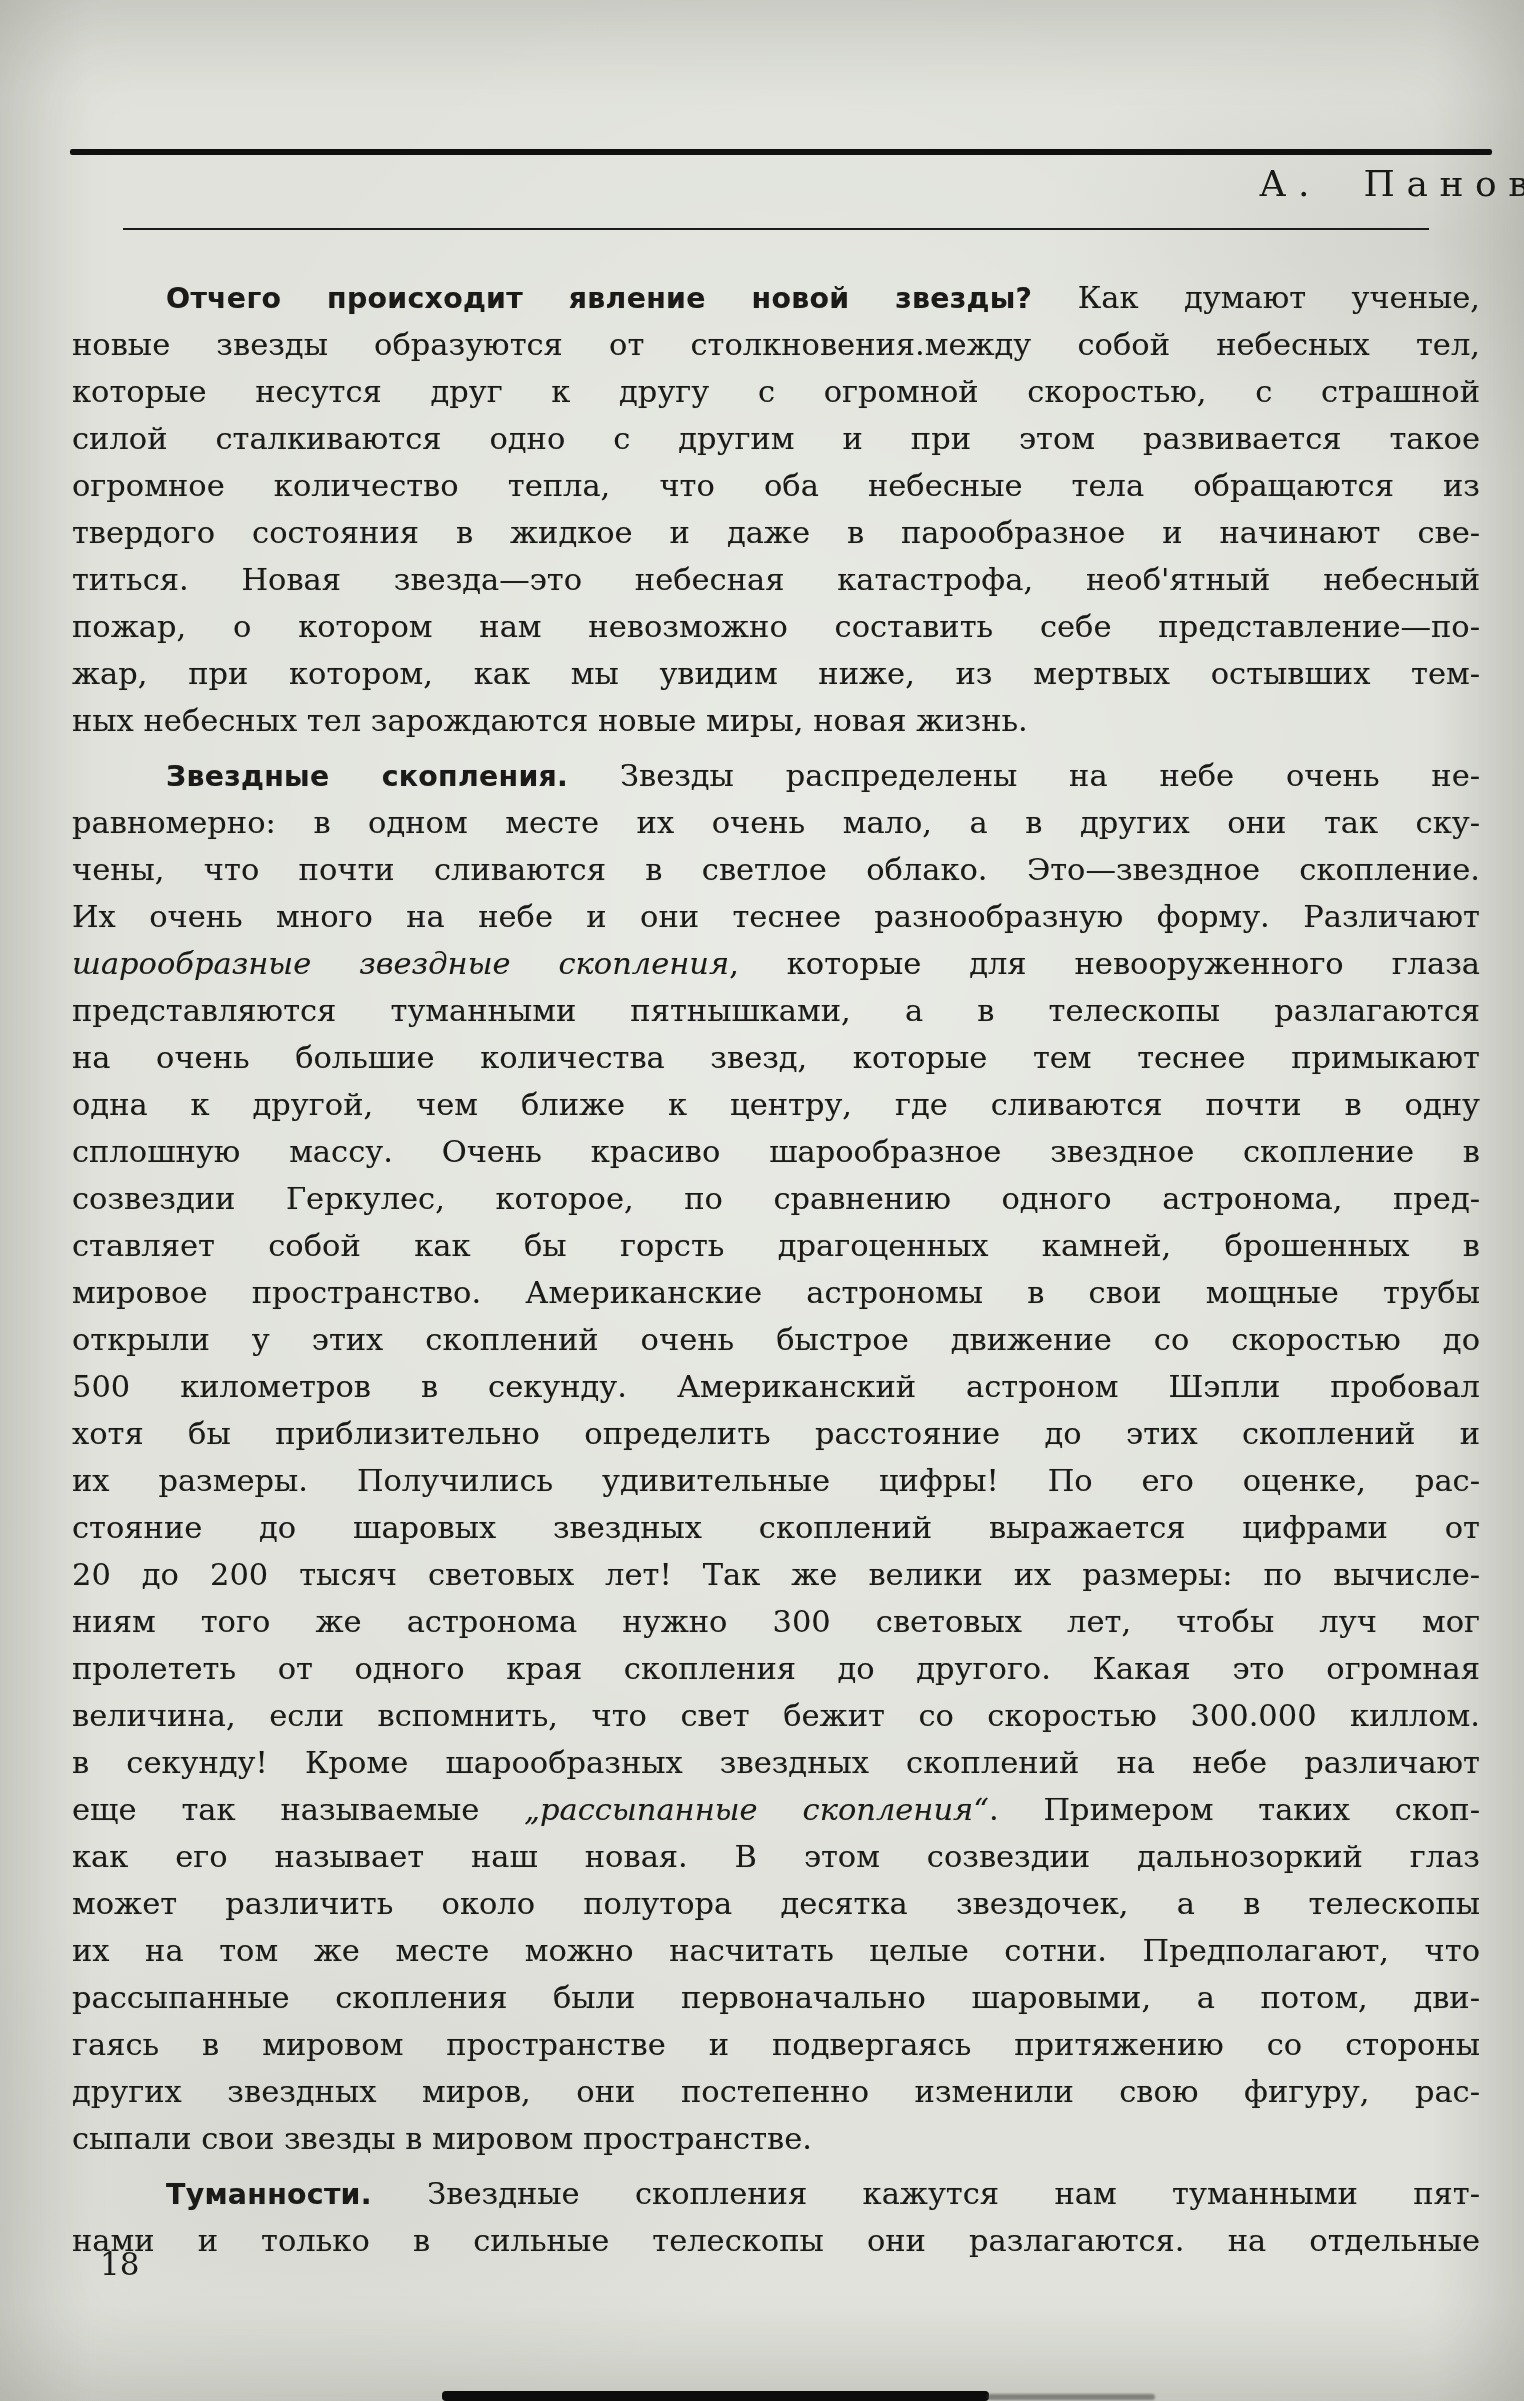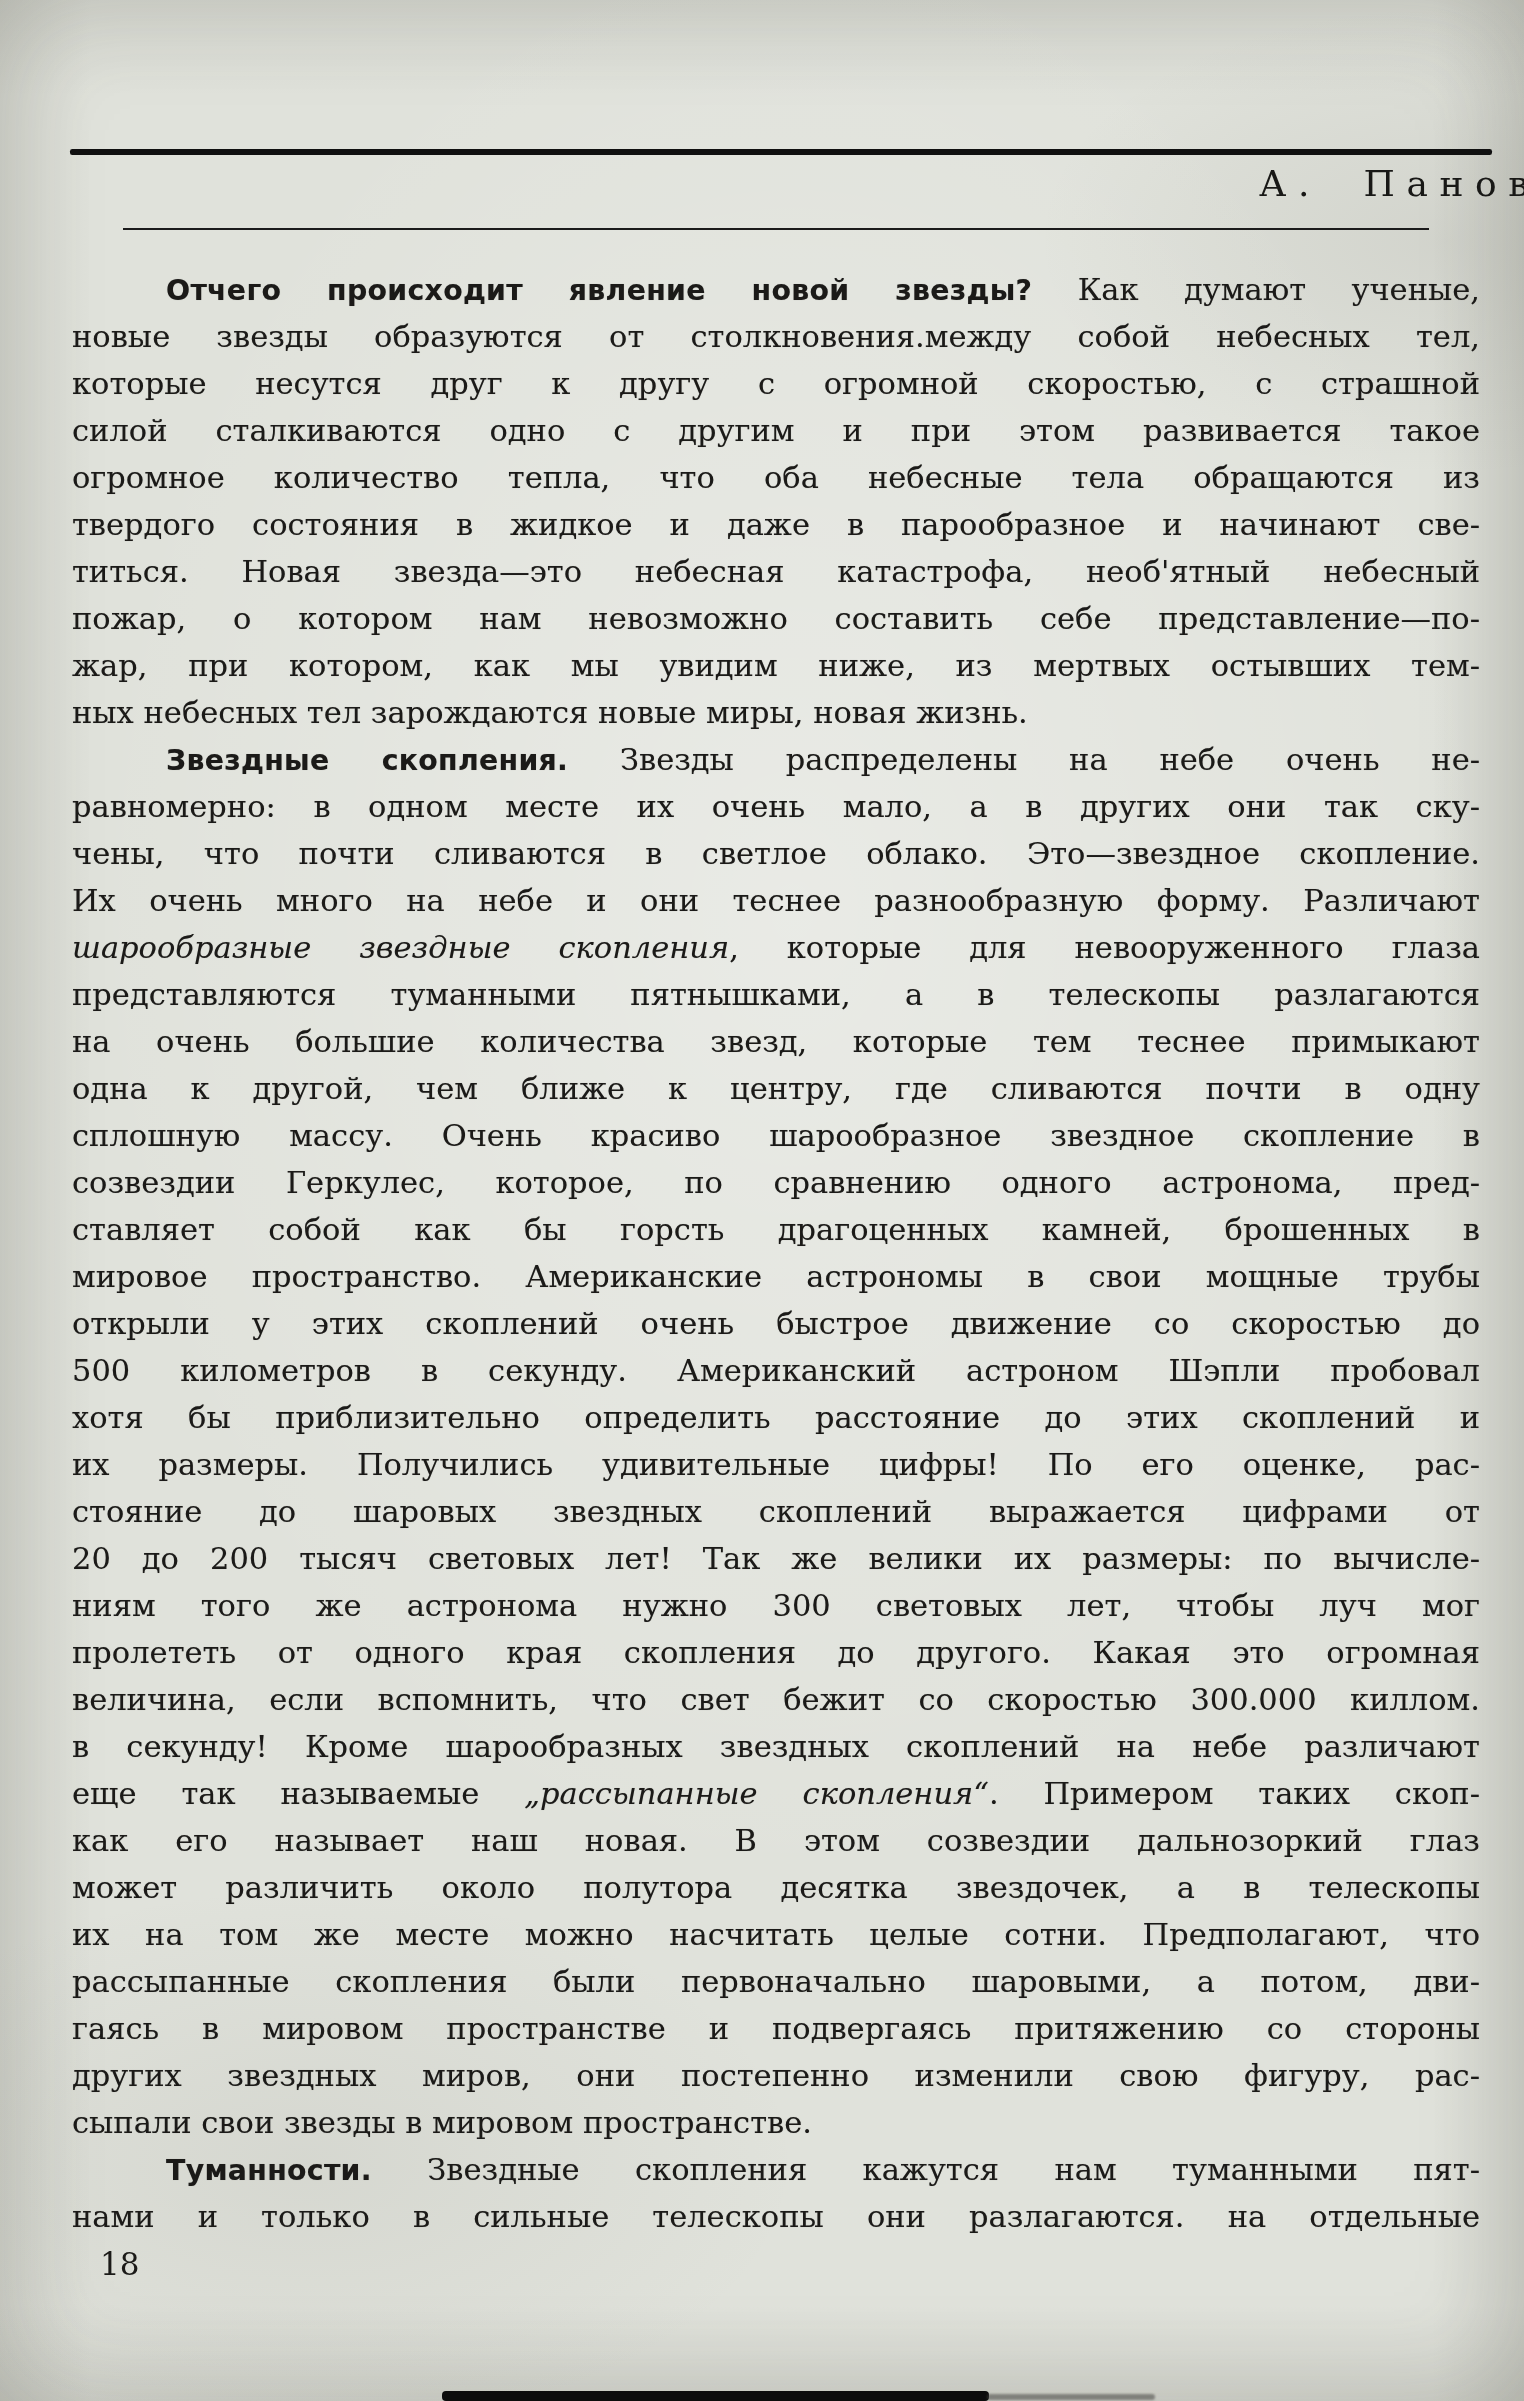--- a/index.html
+++ b/index.html
@@ -47,21 +47,21 @@
     color: #1b1a18;
     text-shadow: 0 0 0.8px rgba(20,20,18,0.30);
   }
   .para { margin: 0; }
   .line {
     height: 47px; line-height: 47px;
     text-align: justify;
     text-align-last: justify;
     white-space: nowrap;
   }
-  .line.first { text-indent: 94px; }
+  .line.first { text-indent: 94px; margin-top: 8px; }
   .line.nj { text-align-last: left; }
   .seg.bold {
     font-family: "DejaVu Sans", "Liberation Sans", sans-serif;
     font-weight: 700;
     font-size: 0.93em;
     letter-spacing: 0.01em;
   }
   .seg.italic { font-style: italic; }
   .page-number {
     position: absolute; left: 100px; top: 2246px;

